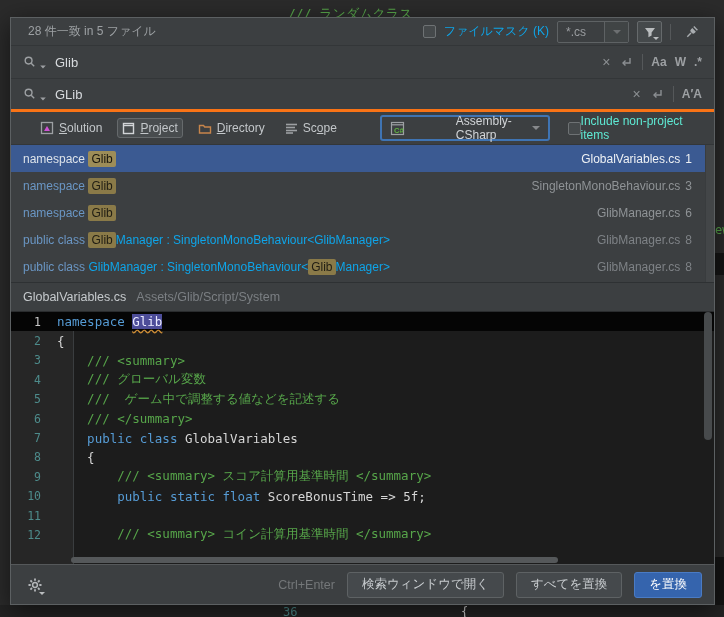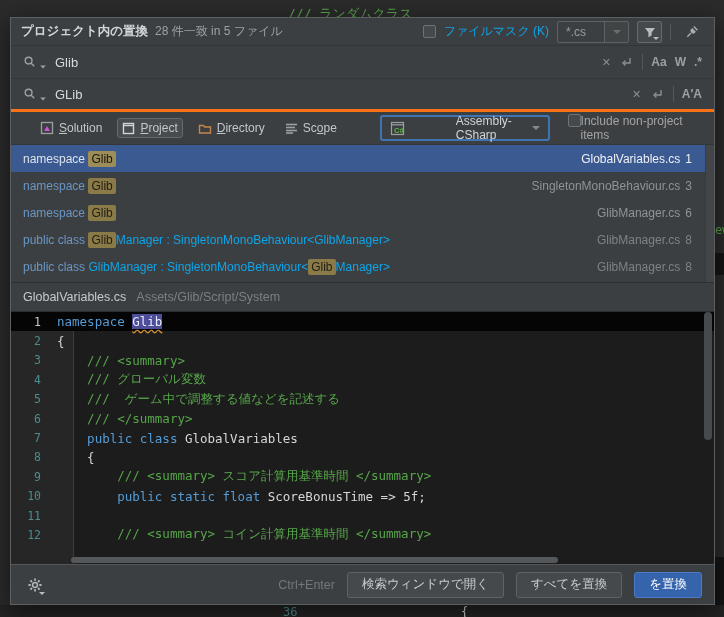--- a/index.html
+++ b/index.html
@@ -46,21 +46,21 @@
   .f-ctl { color:#9da0a3; font-size:12px; font-weight:bold; flex:none; cursor:default; }
   .f-ctl.x { font-size:14px; font-weight:normal; color:#8c9093; }
 
   .scope-row { height:35px; flex:none; display:flex; align-items:center; padding:0 24px; gap:10px; border-top:3px solid #f97316; font-size:12px; }
   .scope-item { display:flex; align-items:center; gap:5px; padding:3px 5px; border-radius:3px; color:#c3c7ca; }
   .scope-item.sel { background:#484c4e; border:1px solid #666a6c; padding:2px 4px; }
   .scope-item u { text-decoration:underline; }
   .mod-combo { margin-left:28px; width:200px; height:26px; border:2px solid #3f74b3; border-radius:3px;
     background:#3c3f41; display:flex; align-items:center; padding:0 8px; gap:6px; }
   .mod-combo .val { font-size:12px; color:#d2d5d8; flex:1;margin-left:45px; }
-  .inc { display:flex; margin-left:8px; font-size:12px; color:#a3a3a3; }
+  .inc { display:flex; align-items:center; margin-left:8px; font-size:12px; color:#5eead4; }
 
   .results { flex:none; height:138px; border-top:1px solid #333638; position:relative; overflow:hidden; }
   .results .scrollstrip { position:absolute; right:0; top:0; width:9px; height:100%; background:#434648; border-left:1px solid #393c3e; }
   .row { height:27px; display:flex; align-items:center; padding:0 22px 0 12px; font-size:12px; }
   .row .segs { white-space:pre; }
   .row .rhs { margin-left:auto; color:#8f9396; font-size:12px; display:flex; gap:5px; }
   .row.sel { background:#3b5a92; }
   .row.sel .rhs { color:#eef1f4; }
   .results .sg-kw { color:#6a96c4; }
   .results .sg-plain { color:#bcc0c4; }
@@ -109,21 +109,20 @@
     <span class="dark2"></span>
   </div>
   <div class="ed-bottom">
     <span class="lnno">36</span>
     <span class="brace">{</span>
   </div>
 
   <div class="popup">
 
     <div class="hdr">
-      <span class="title">プロジェクト内の置換</span>
       <span class="summary">28 件一致 in 5 ファイル</span>
       <div class="right">
         <span class="cb"></span>
         <span class="mask-label">ファイルマスク (K)</span>
         <div class="mask-combo">
           <span class="val">*.cs</span>
           <span class="arrow-box">
               <span class="tri dim"></span>
             </span>
         </div>

